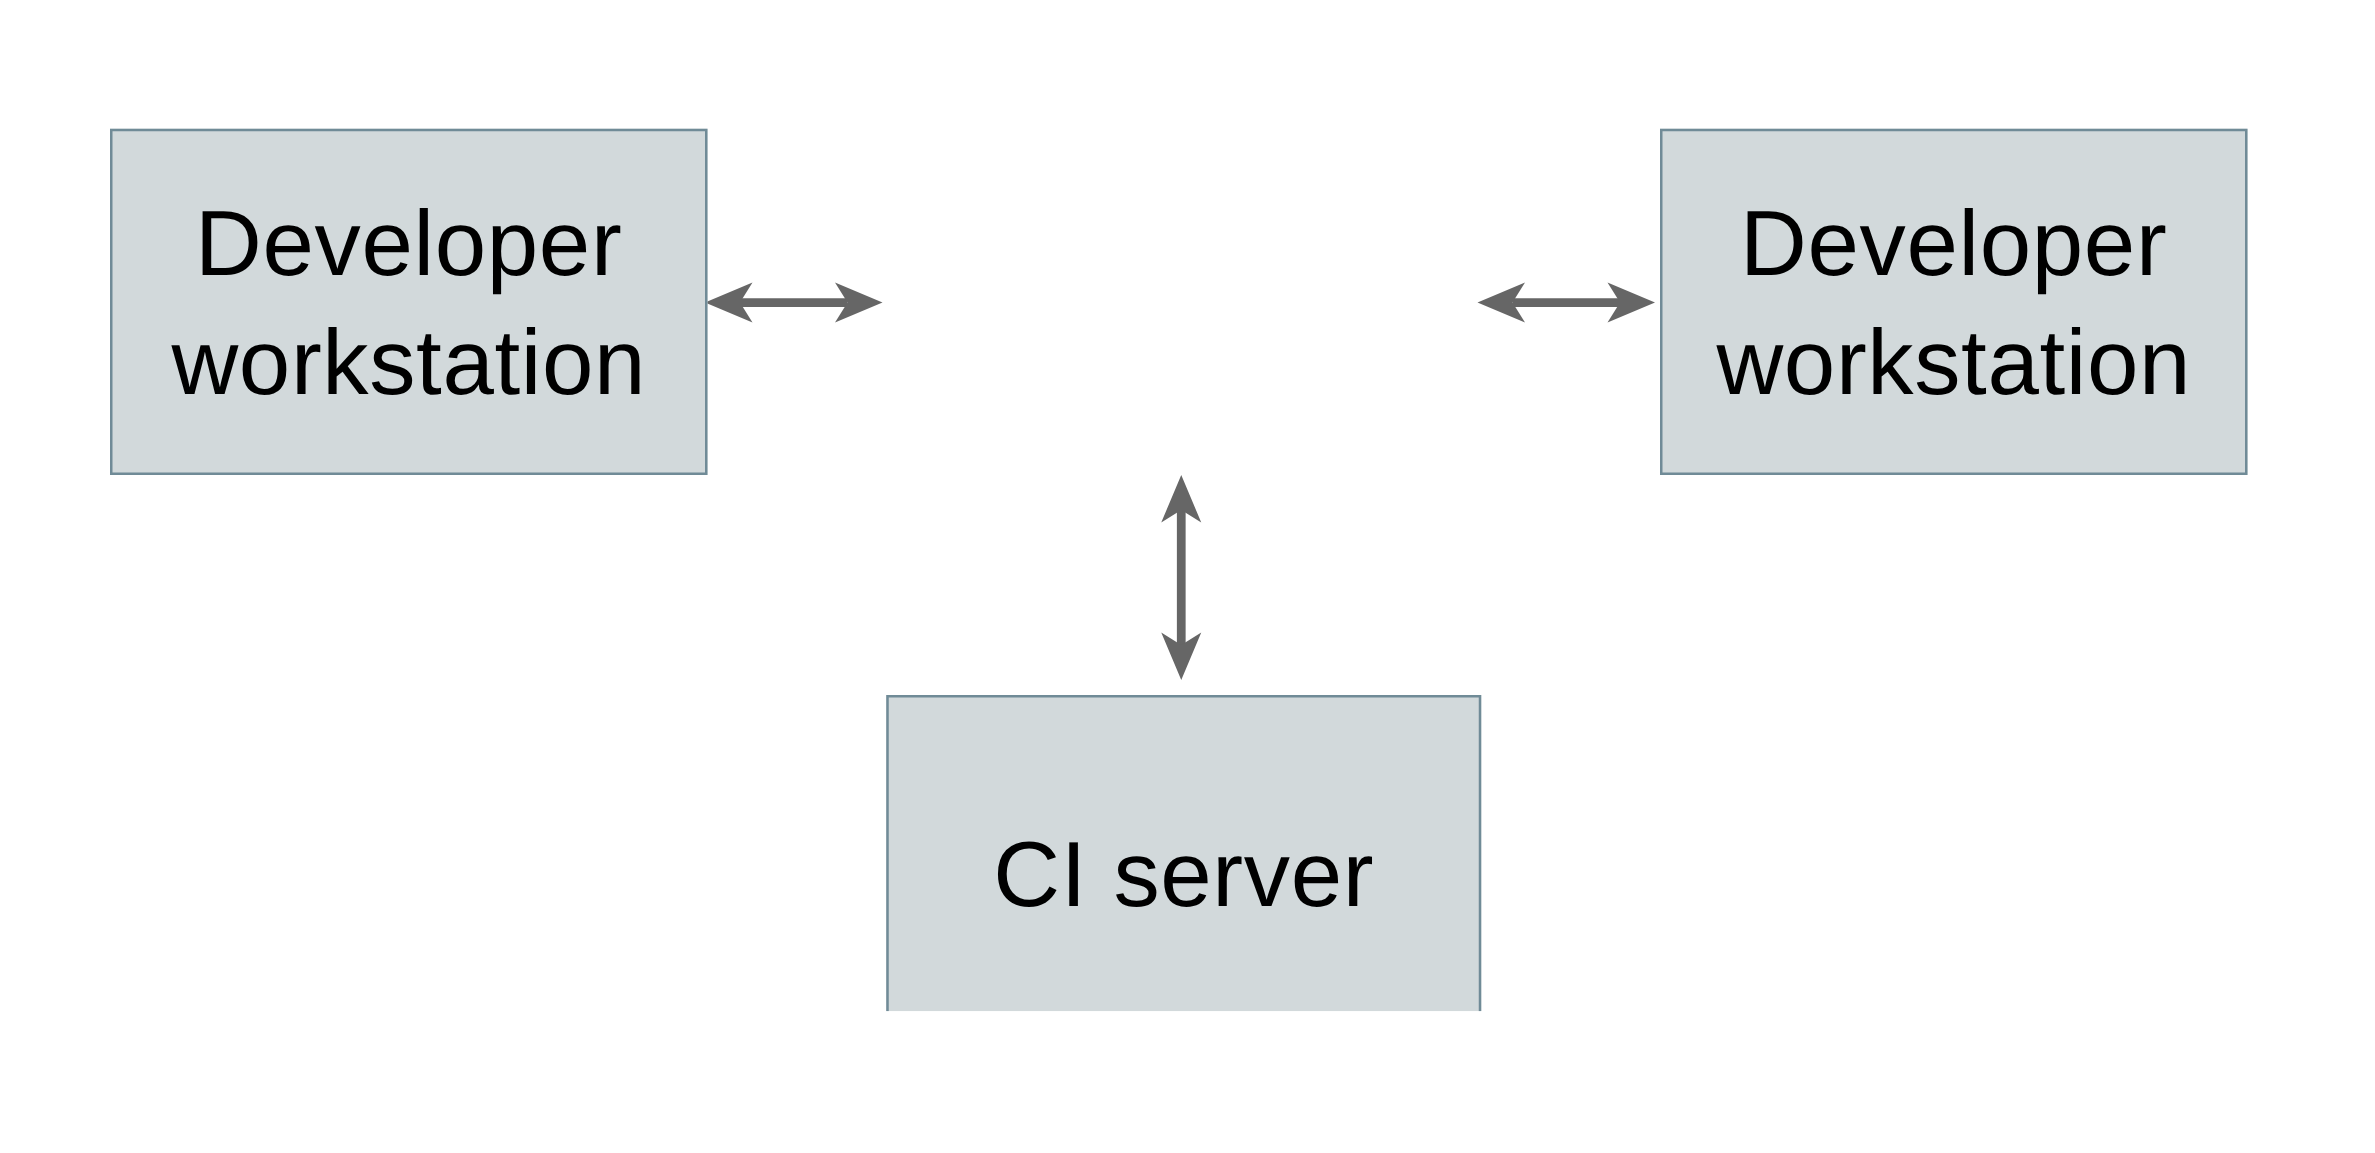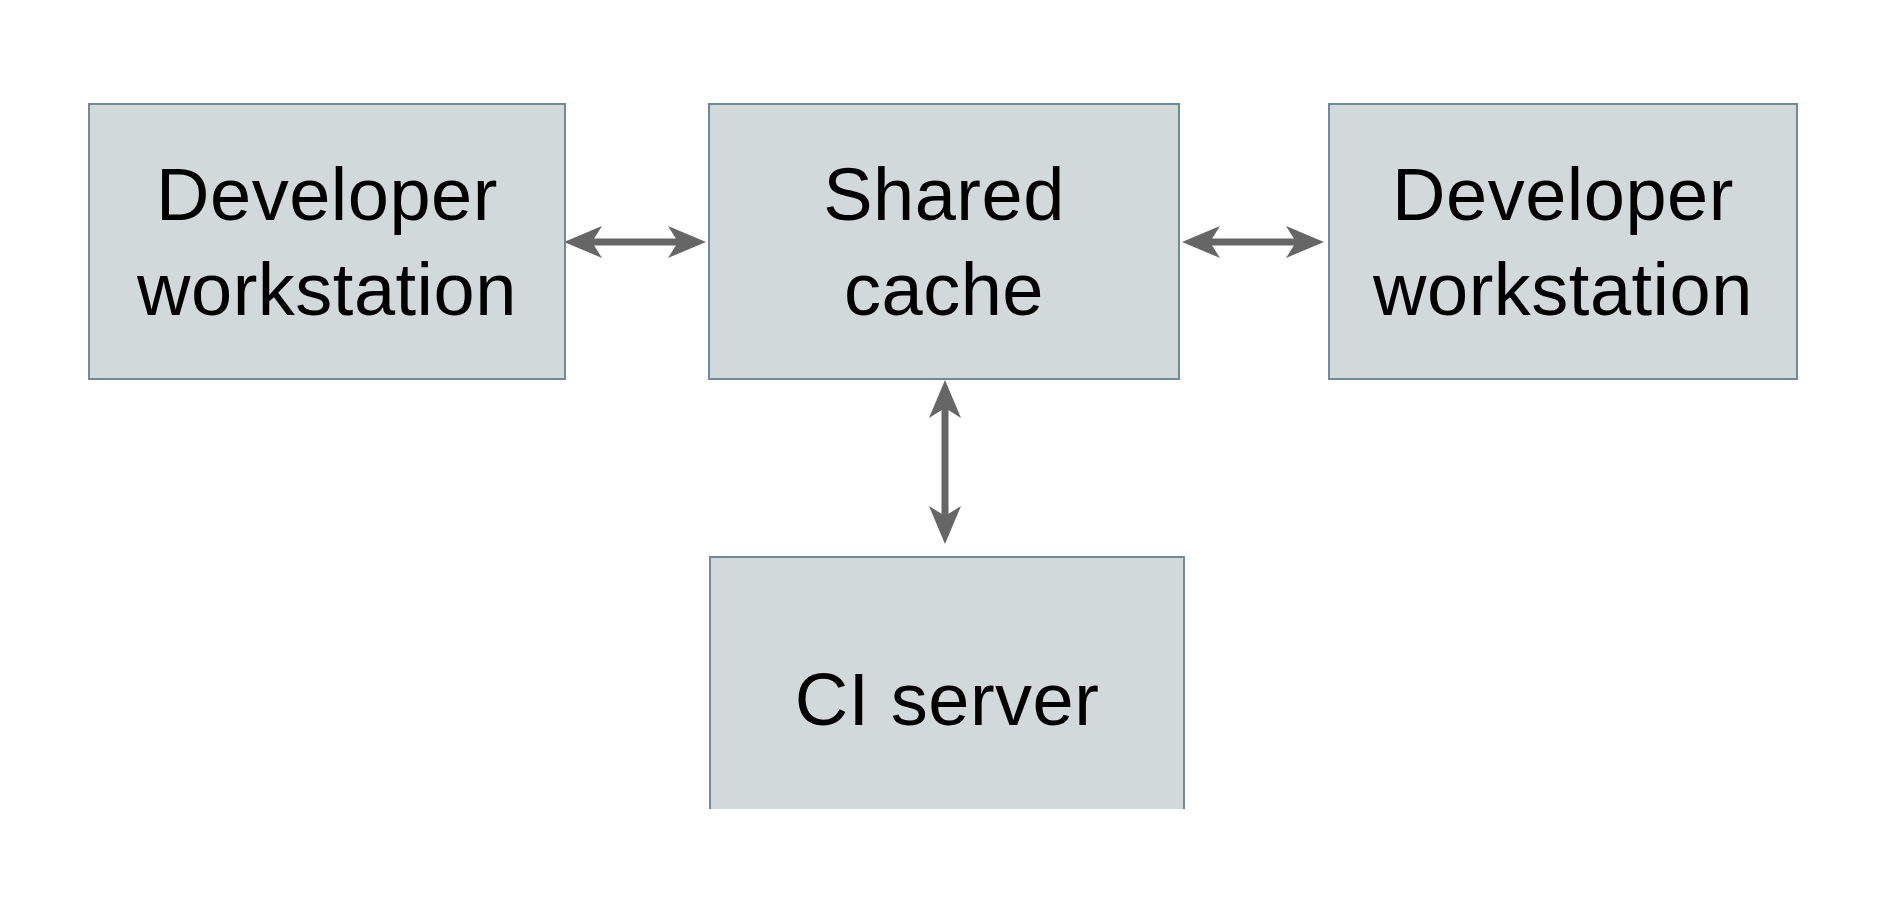--- a/index.html
+++ b/index.html
@@ -76,24 +76,20 @@
       <polygon class="edge-head" points="945,380 929,418 945,408 961,418"></polygon>
       <polygon class="edge-head" points="945,544 929,506 945,516 961,506"></polygon>
     </g>
   </svg>
 
   <div class="node" id="node-dev-left">
     <span>Developer
 workstation</span>
   </div>
 
-  <div class="node" id="node-cache">
-    <span>Shared
-cache</span>
-  </div>
 
   <div class="node" id="node-dev-right">
     <span>Developer
 workstation</span>
   </div>
 
   <div class="node" id="node-ci">
     <span>CI server</span>
   </div>
 

